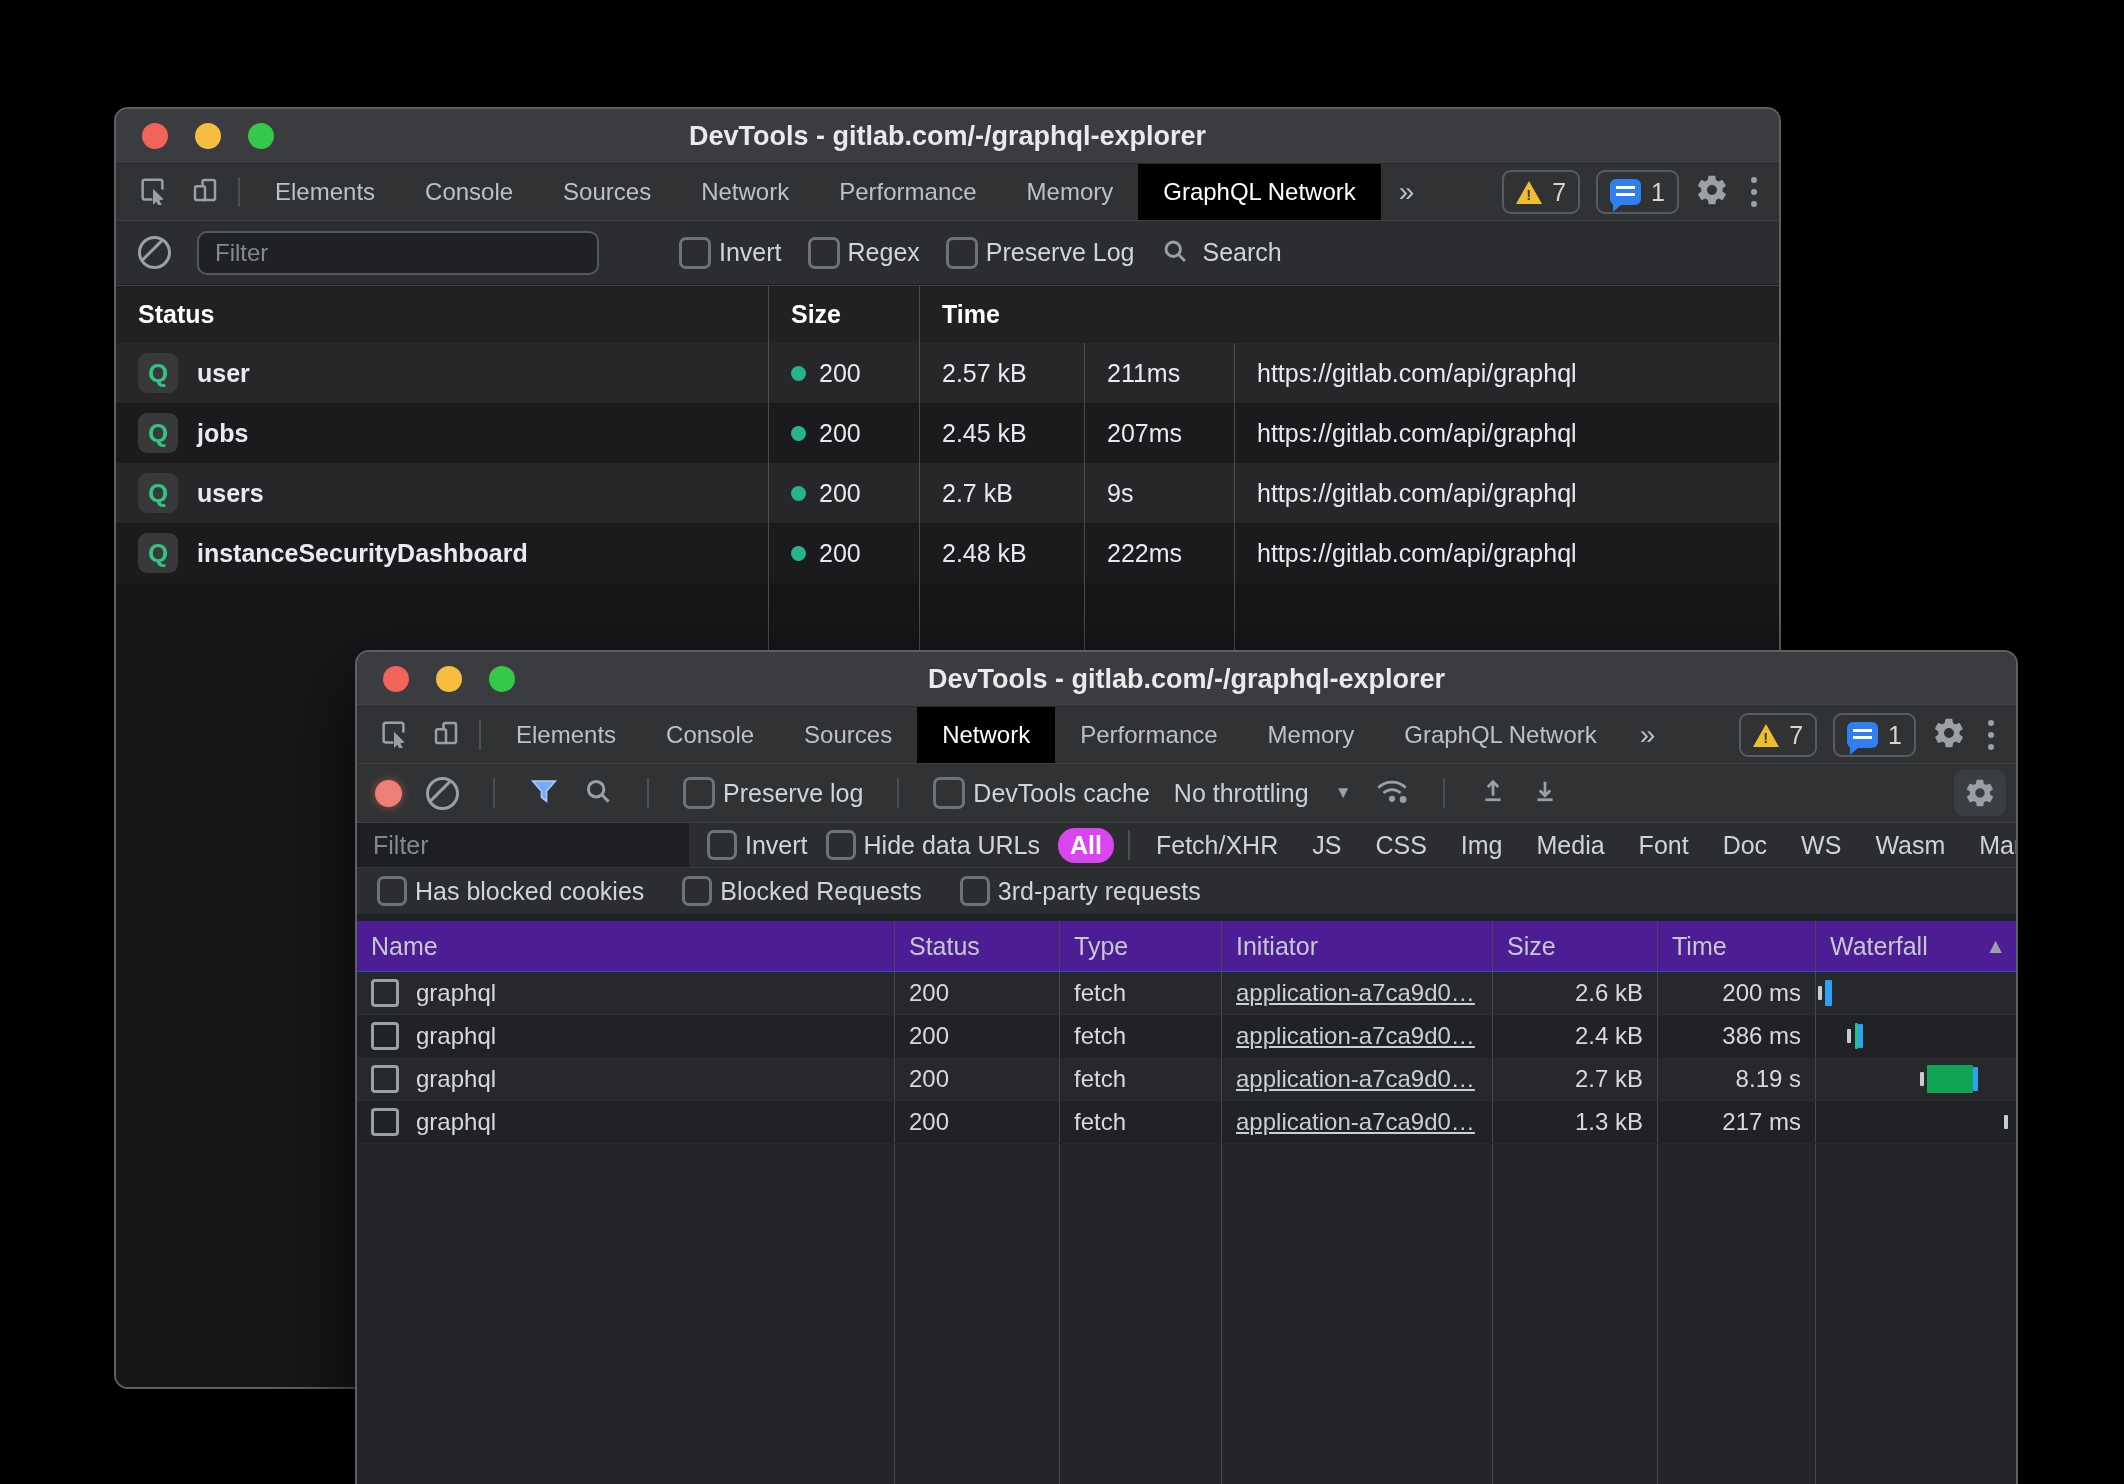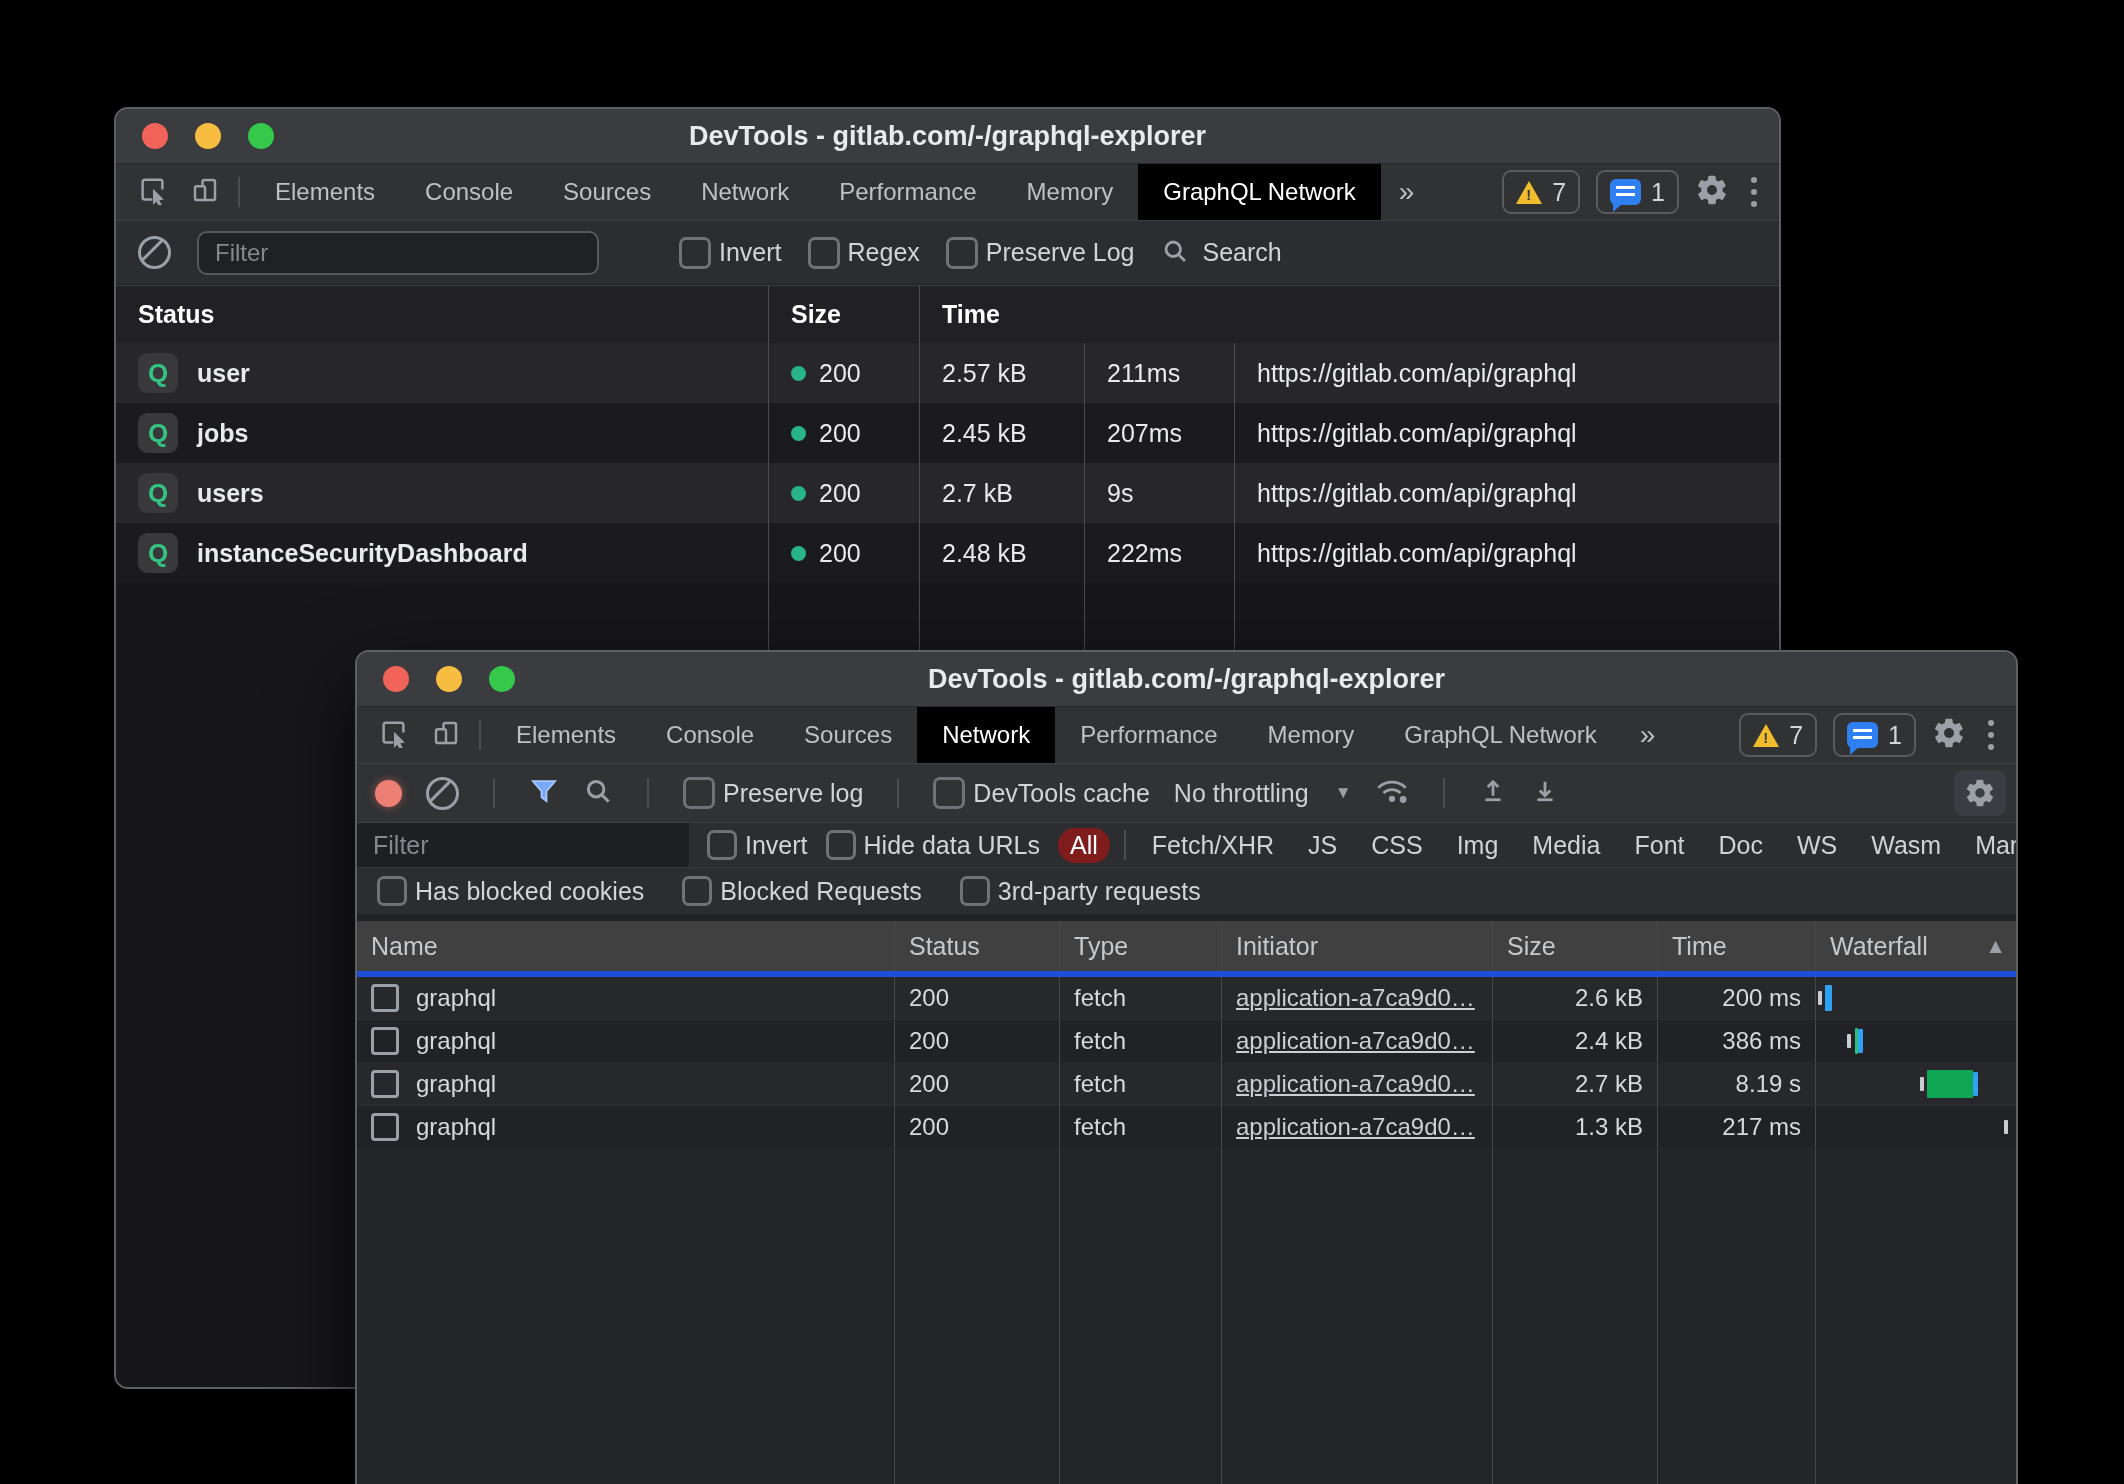--- a/index.html
+++ b/index.html
@@ -84,34 +84,34 @@
   .toolbar-gearbox{position:absolute;right:10px;top:6px;width:52px;height:46px;background:#3a3d41;
                    border-radius:9px;display:flex;align-items:center;justify-content:center;}
 
   
   .net-filterrow{height:44px;min-height:44px;background:#2b2d30;display:flex;align-items:center;
                  gap:18px;border-bottom:1px solid #37393b;}
   .net-filter-input{width:300px;height:100%;background:#1d1f22;border:none;color:#e8eaed;
                     font-size:25px;padding:0 16px;outline:none;font-family:inherit;flex:none;}
   .net-filter-input::placeholder{color:#85898e;}
   .chip{padding:3px 12px;border-radius:17px;color:#d0d3d6;font-size:25px;white-space:nowrap;}
-  .chip.selected{background:#7f1d1d;color:#fff;}
+  .chip.selected{background:#d946ef;color:#fff;font-weight:bold;}
   .chip-row{display:flex;align-items:center;gap:10px;}
 
   
   .net-optionsrow{height:46px;min-height:46px;background:#2b2d30;display:flex;align-items:center;
                   gap:38px;padding-left:20px;border-bottom:7px solid #202225;}
   .net-optionsrow .cbx{width:24px;height:24px;}
 
   
   .net-grid{display:grid;grid-template-columns:538px 165px 162px 271px 165px 158px 1fr;}
   .net-cell{display:flex;align-items:center;padding-left:14px;border-right:1px solid #47484a;
             overflow:hidden;white-space:nowrap;position:relative;}
   .net-cell:last-child{border-right:none;}
-  .net-header{height:50px;min-height:50px;background:#404040;color:#c6c9cc;font-size:25px;border-bottom:6px solid #1d4ed8;}
+  .net-header{height:50px;min-height:50px;background:#4c1d95;color:#c6c9cc;font-size:25px;border-bottom:1px solid #1d4ed8;}
   .net-row{height:42px;min-height:42px;font-size:24px;color:#d7d9dc;border-bottom:1px solid rgba(255,255,255,.03);}
   .net-row.odd{background:#26282b;}
   .net-row.even{background:#202225;}
   .net-cell.num{justify-content:flex-end;padding-right:14px;padding-left:0;}
   .row-cbx{width:22px;height:22px;border:3px solid #9aa0a6;border-radius:4px;margin-right:17px;flex:none;}
   .init-link{color:#cbced2;text-decoration:underline;overflow:hidden;text-overflow:ellipsis;max-width:244px;}
   .wf-cell{position:relative;padding-left:0;}
   .wf-seg{position:absolute;top:50%;transform:translateY(-50%);border-radius:1px;}
   .net-empty{flex:1;background:#232528;}
   .net-empty .net-cell{height:100%;}

